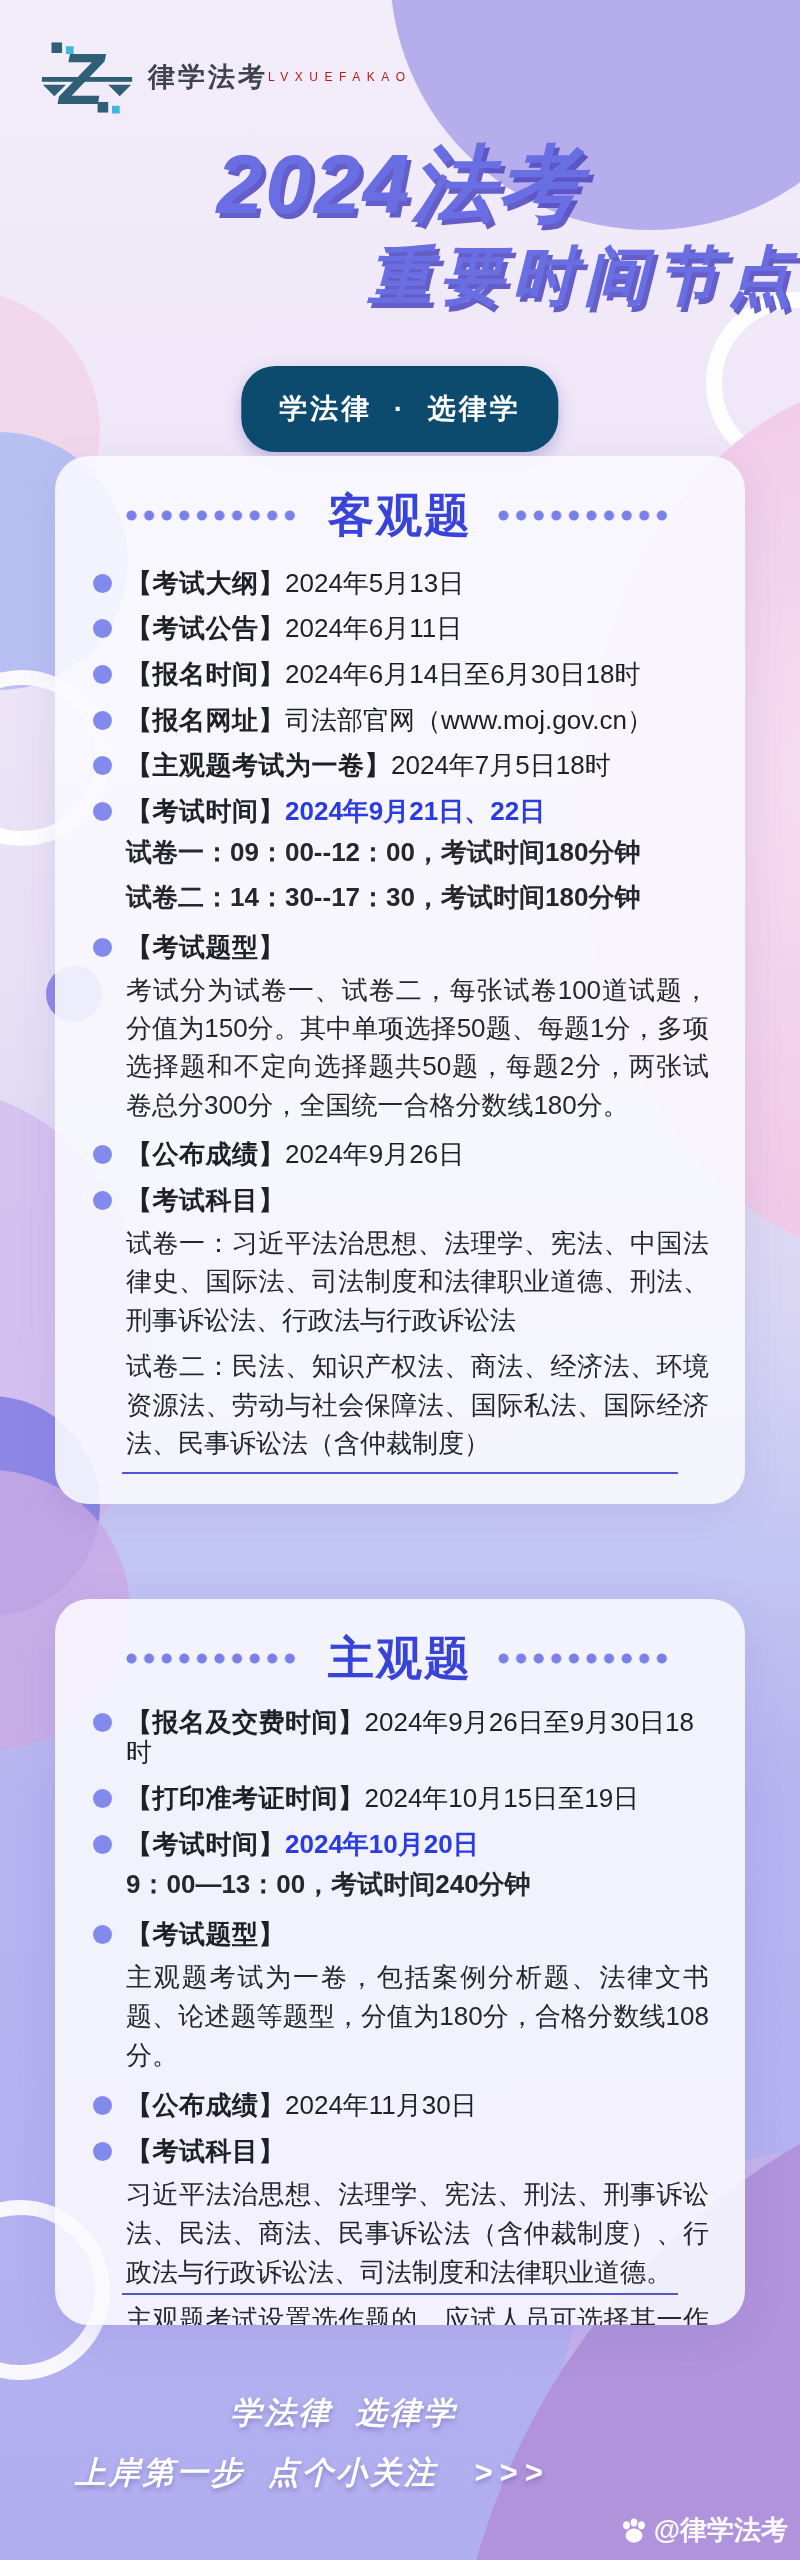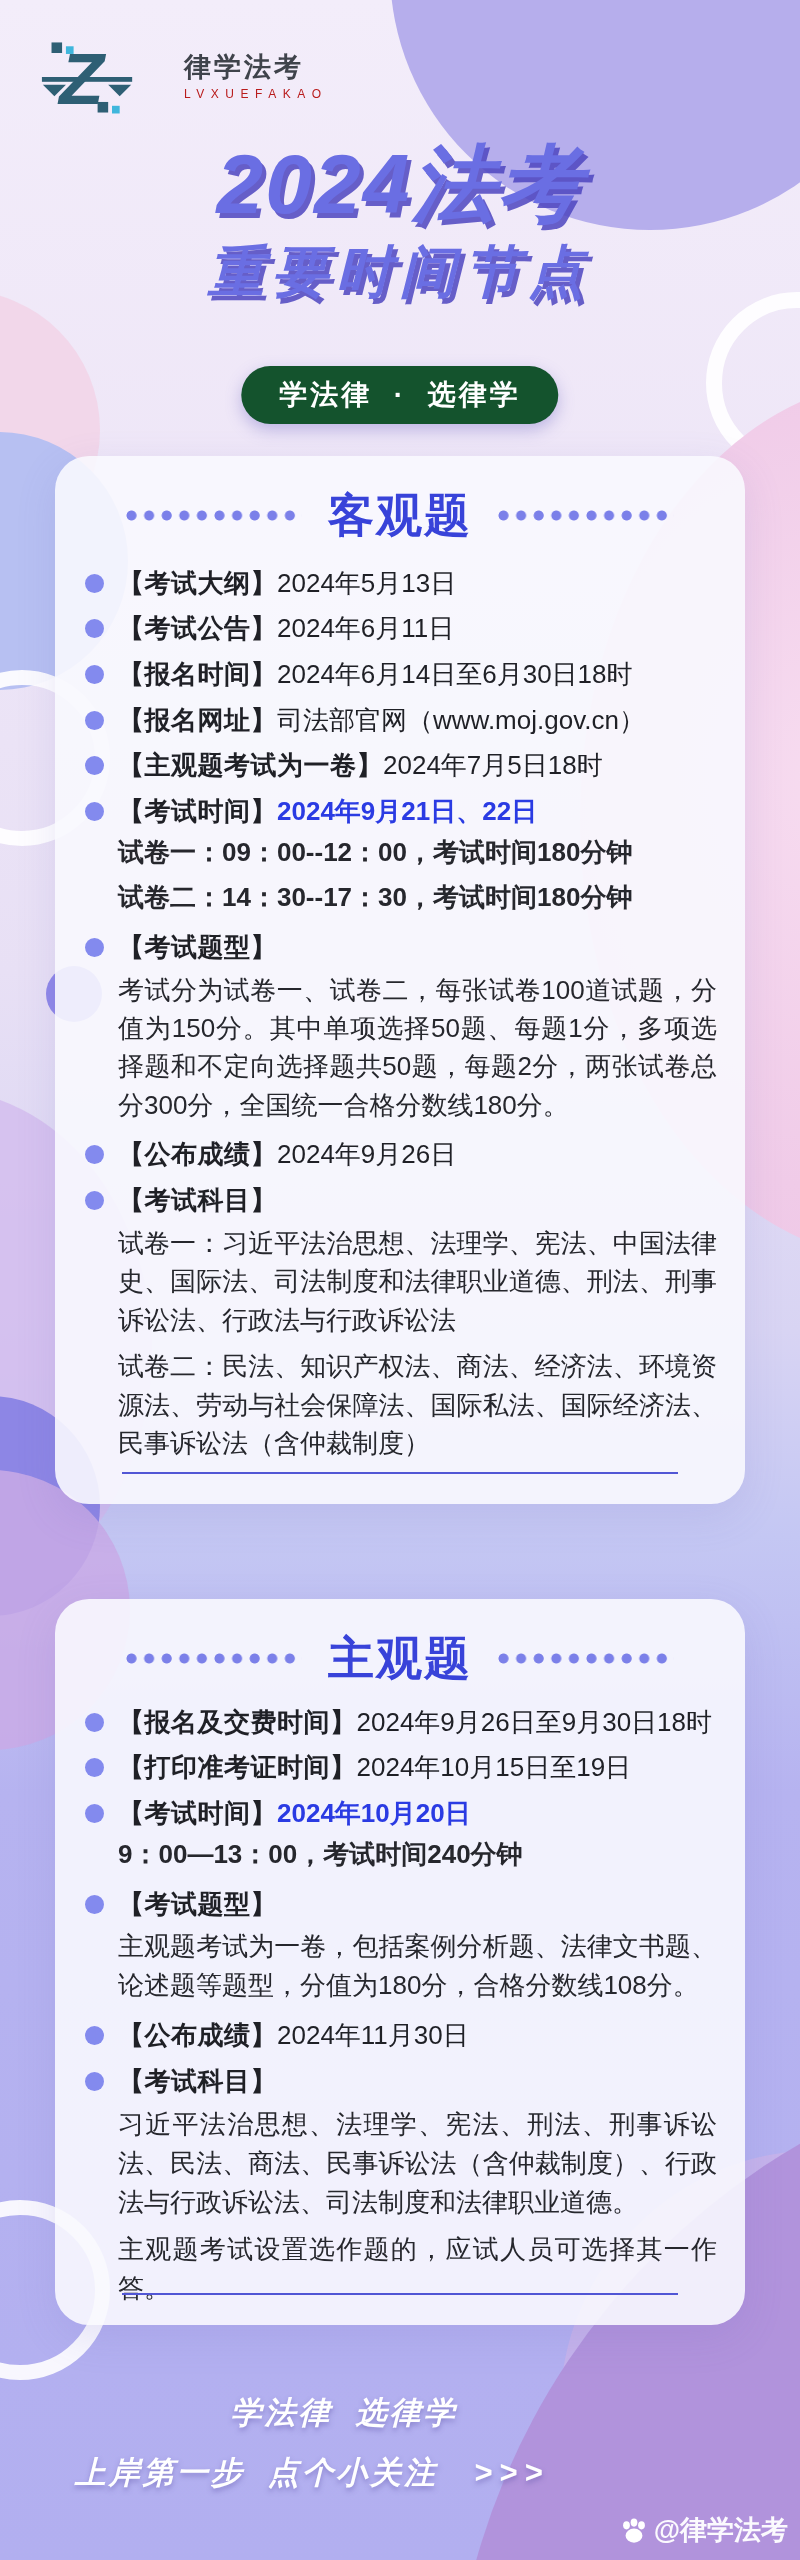--- a/index.html
+++ b/index.html
@@ -17,37 +17,37 @@
   .d-dot-left{width:56px;height:56px;left:46px;top:966px;background:#8f88e8;}
   .d-pink-right{width:640px;height:880px;right:-420px;top:380px;background:radial-gradient(ellipse at 40% 45%,#f7dcf0 0%,#f0cbe8 60%,#ecc3e4 100%);}
   .d-lilac-left-mid{width:420px;height:520px;left:-268px;top:1090px;background:#d3bbed;opacity:.8;}
   .d-purple-left-gap{width:220px;height:220px;left:-120px;top:1396px;background:#8d86e5;}
   .d-lilac-left-gap{width:280px;height:280px;left:-150px;top:1470px;background:#c9aae6;opacity:.85;}
   .d-ring-bl{width:150px;height:150px;left:-70px;top:2200px;border:15px solid #fff;background:transparent;opacity:.9;}
   .d-lilac-br{width:520px;height:520px;left:560px;top:2150px;background:#cbb4e9;opacity:.75;}
   .d-purple-br{width:1400px;height:1400px;left:450px;top:2050px;background:#b193dc;}
 
   .brand{position:absolute;top:34px;left:40px;display:flex;align-items:center;gap:12px;z-index:3;}
-  .brand-text{display:flex;flex-direction:column;margin-left:36px;}
+  .brand-text{display:flex;flex-direction:row;}
   .brand-name{font-size:27px;font-weight:900;color:#3f434b;letter-spacing:3px;line-height:1;}
   .brand-sub{font-size:12px;color:#b91c1c;letter-spacing:6.5px;margin-top:7px;font-weight:400;line-height:1;}
 
   .title1{position:absolute;top:142px;left:0;width:100%;text-align:center;z-index:2;
     font-size:84px;font-weight:900;font-style:italic;color:#6a6ee3;line-height:1;
     text-shadow:4px 5px 0 rgba(77,69,192,.85);letter-spacing:2px;}
-  .title2{position:absolute;top:244px;left:0;width:100%;text-align:center;z-index:2;
-    font-size:56px;font-weight:900;font-style:italic;color:#6a6ee3;line-height:1;
+  .title2{position:absolute;top:244px;left:0;width:100%;text-align:right;z-index:2;
+    font-size:64px;font-weight:900;font-style:italic;color:#6a6ee3;line-height:1;
     text-shadow:4px 5px 0 rgba(77,69,192,.85);letter-spacing:8px;}
   .pill{position:absolute;top:366px;left:50%;transform:translateX(-50%);z-index:2;
-    background:#14532d;color:#fff;font-size:28px;font-weight:700;line-height:1;
-    padding:15px 38px;border-radius:34px;letter-spacing:3px;white-space:pre;
+    background:#0c4a6e;color:#fff;font-size:28px;font-weight:700;line-height:1;
+    padding:29px 38px;border-radius:34px;letter-spacing:3px;white-space:pre;
     box-shadow:0 6px 16px rgba(94,86,190,.35);}
 
   .card{position:absolute;left:55px;width:690px;background:rgba(248,248,254,.9);
-    border-radius:34px;padding:24px 28px;box-sizing:border-box;z-index:2;overflow:hidden;
+    border-radius:34px;padding:24px 36px;box-sizing:border-box;z-index:2;overflow:hidden;
     box-shadow:0 12px 40px rgba(108,96,190,.14);}
   .card1{top:456px;height:1048px;}
   .card2{top:1599px;height:726px;}
 
   .card-head{display:flex;align-items:center;justify-content:center;gap:26px;margin-top:6px;}
   .dots{width:176px;height:11px;flex:0 0 auto;
     background-image:radial-gradient(circle at 5.5px 5.5px,#7b80e9 4.6px,rgba(0,0,0,0) 5.4px);
     background-size:17.6px 11px;background-repeat:repeat-x;}
   .card-title{font-size:46px;font-weight:900;color:#3843d9;margin:0;letter-spacing:2px;line-height:1.3;}
 

